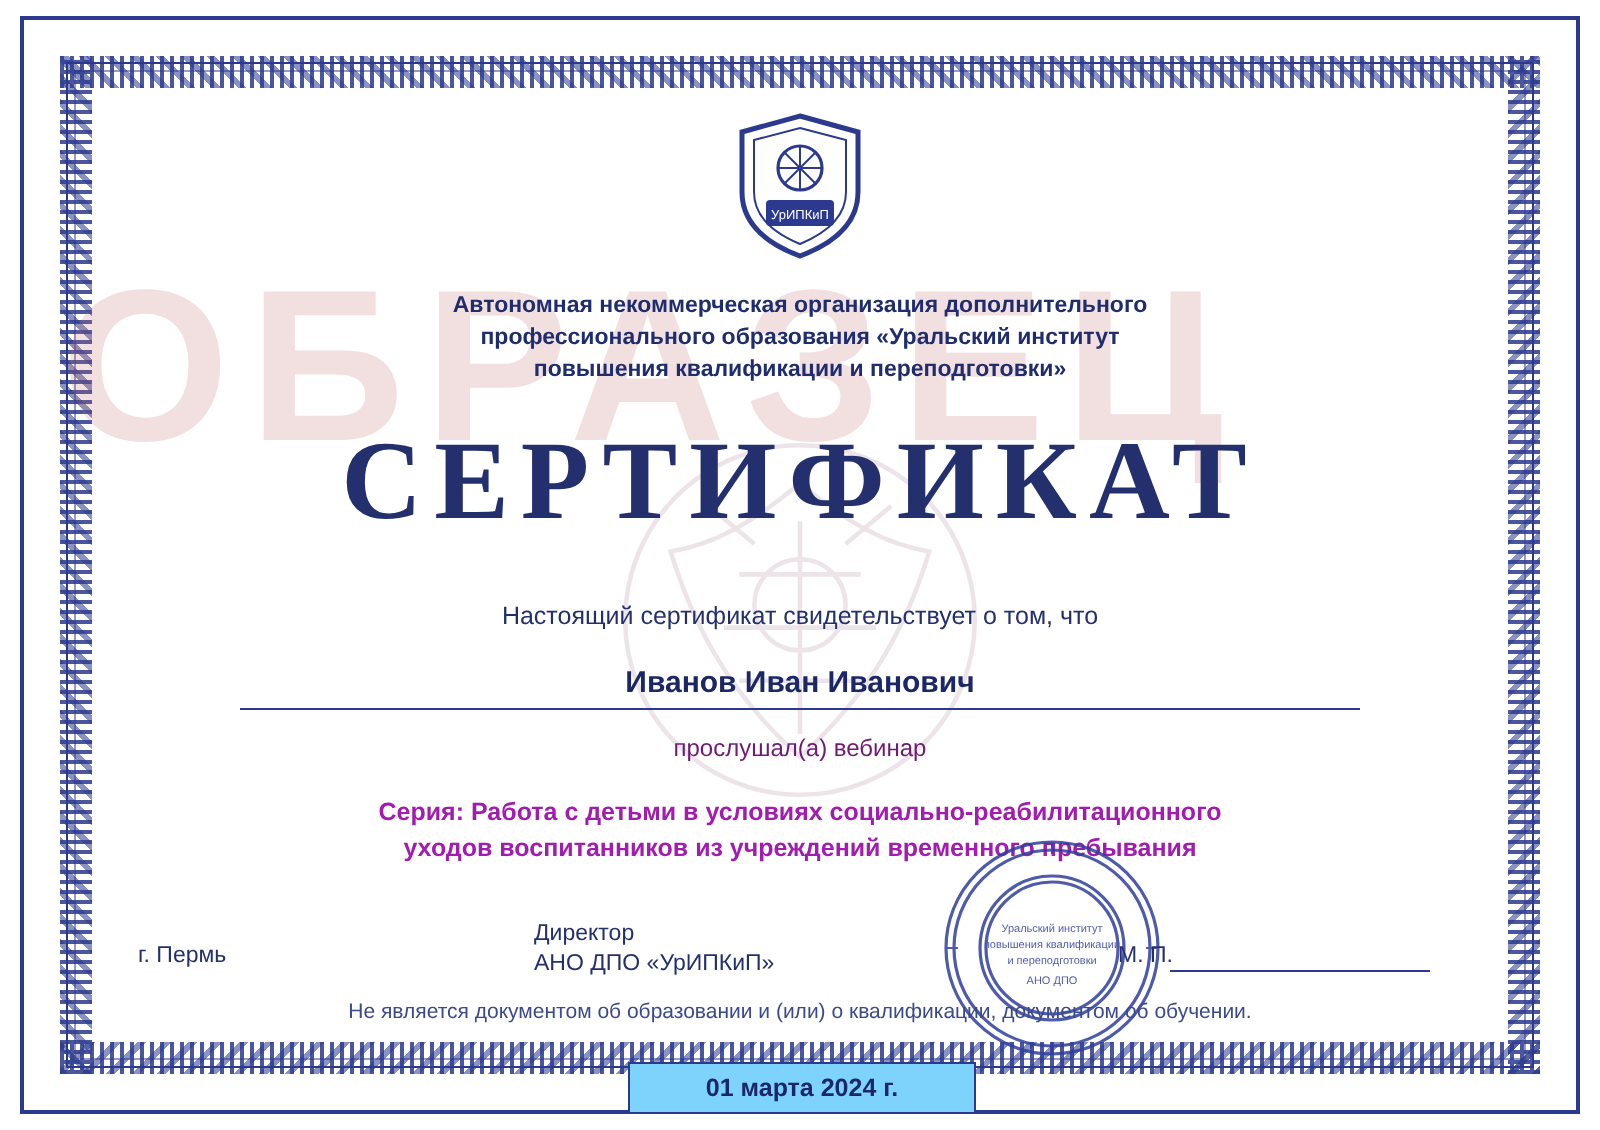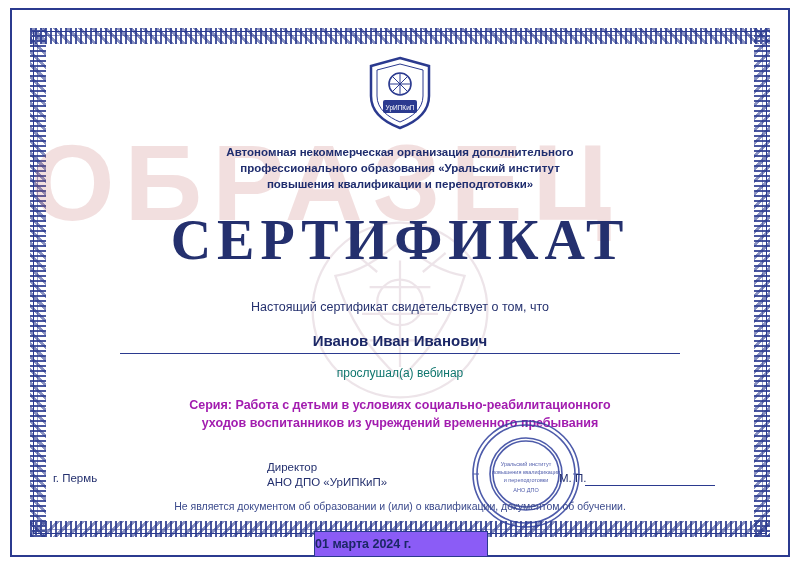--- a/index.html
+++ b/index.html
@@ -130,21 +130,21 @@
     padding-bottom: 4px;
     color: #1b2766;
   }
   .rule {
     border-bottom: 1px solid #2b3a8f;
     height: 0;
   }
   .listened {
     margin-top: 12px;
     font-size: 12px;
-    color: #0f766e;
+    color: #701a75;
   }
   .course {
     margin: 16px auto 0 auto;
     width: 560px;
     font-size: 12.5px;
     font-weight: bold;
     line-height: 18px;
     color: #a21caf;
   }
 
@@ -158,21 +158,21 @@
 
   
   .sign-row {
     position: absolute;
     left: 45px; top: 458px;
     width: 710px;
     height: 40px;
   }
   .city {
     position: absolute;
-    left: 8px; top: 14px;
+    left: 24px; top: 14px;
     font-size: 11.5px;
     color: #24306e;
   }
   .director {
     position: absolute;
     left: 222px; top: 2px;
     width: 210px;
     font-size: 11.5px;
     line-height: 15px;
     color: #24306e;
@@ -199,24 +199,24 @@
     font-size: 10.5px;
     color: #3b4a8c;
   }
 
   .date-box {
     position: absolute;
     left: 314px; top: 531px;
     width: 172px;
     height: 24px;
     border: 1px solid #2b3a8f;
-    background: #8b5cf6;
+    background: #7dd3fc;
     display: flex;
     align-items: center;
-    justify-content: flex-start;
+    justify-content: center;
     font-size: 12.5px;
     font-weight: bold;
     color: #1b2766;
   }
 </style>
 </head>
 <body>
 
 <div class="page">
 

